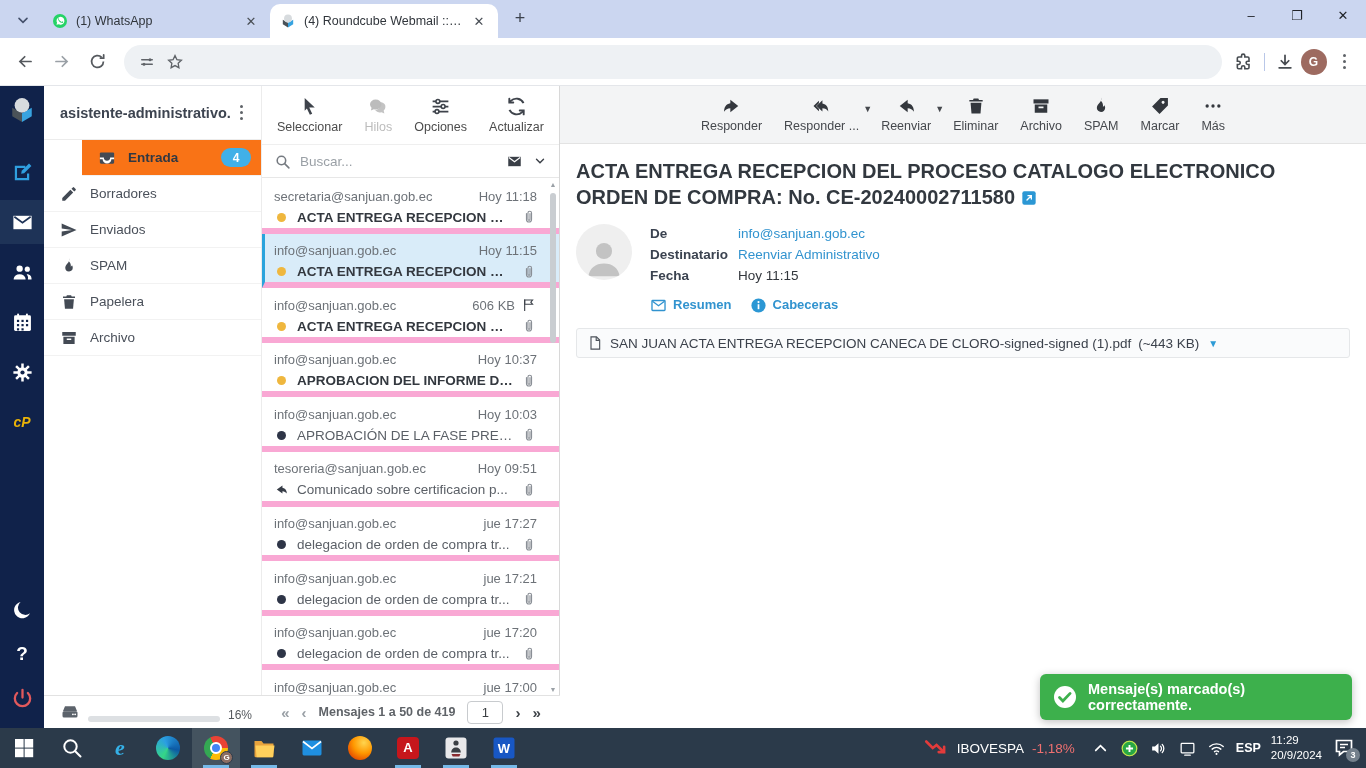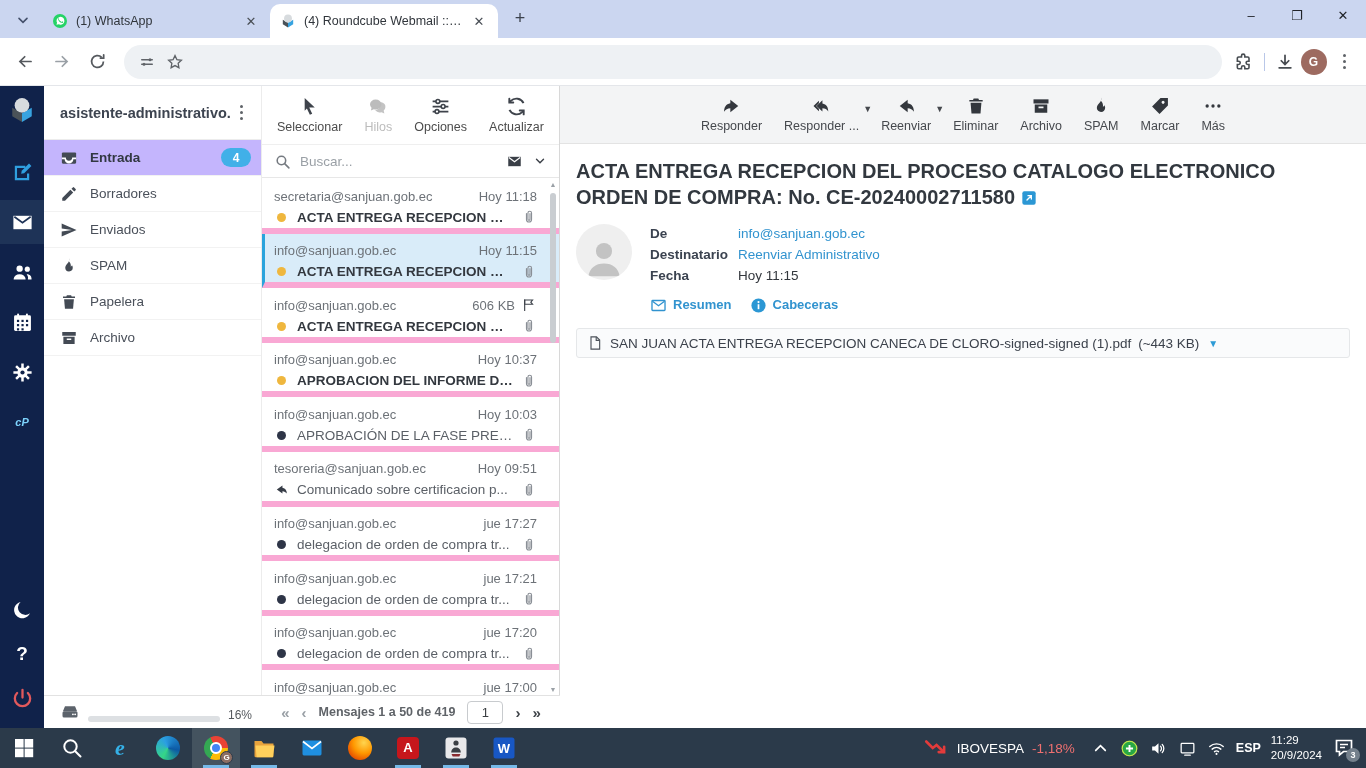--- a/index.html
+++ b/index.html
@@ -38,28 +38,28 @@
   #rail { position:absolute; top:0; left:0; width:44px; height:642px; background:#10224a; display:flex; flex-direction:column; align-items:center; }
   .rail-ic { width:44px; height:44px; display:flex; align-items:center; justify-content:center; color:#fff; }
   .rail-ic svg { width:23px; height:23px; }
   .rail-ic.logo { margin-top:2px; } .rail-ic.logo svg{ width:30px; height:30px; }
   .rail-ic.compose { color:#2f9fe0; margin-top:18px; }
   .rail-ic.mailactive { background:#1e3357; margin-top:6px; }
   .rail-ic.gap { margin-top:6px; }
   .rail-spacer { flex:1; }
   .rail-ic.help { font-size:19px; font-weight:700; color:#fff; }
   .rail-ic.power { color:#e2595c; margin-bottom:8px; }
-  .cp-logo { font-style:italic; font-weight:700; font-size:11px; color:#7dd3fc; }
+  .cp-logo { font-style:italic; font-weight:700; font-size:14px; color:#eab308; }
 
   
   #folderpane { position:absolute; top:0; left:44px; width:218px; height:609px; background:#fff; border-right:1px solid #ececec; }
   #accountbar { height:54px; display:flex; align-items:center; padding:0 8px 0 16px; border-bottom:1px solid #ececec; }
   #accountname { flex:1; font-size:14.5px; font-weight:700; color:#3d4450; white-space:nowrap; overflow:hidden; }
   .folder { height:36px; display:flex; align-items:center; gap:12px; padding:0 10px 0 16px; border-bottom:1px solid #f2f2f2; color:#494f58; }
-  .folder.active { background:#c4b5fd; }
+  .folder.active { background:#f97316;margin-left:38px; }
   .f-ic { width:18px; height:18px; flex:none; color:#434a54; } .f-ic svg{width:100%;height:100%;}
   .f-label { flex:1; font-size:13.5px; color:#4a505a; }
   .folder.active .f-label { font-weight:700; color:#323842; }
   .f-badge { min-width:30px; height:19px; border-radius:10px; background:#41b0e8; color:#fff; font-size:12px; font-weight:700; display:flex; align-items:center; justify-content:center; }
   .f-badge:empty { display:none; }
 
   
   #listpane { position:absolute; top:0; left:262px; width:298px; height:609px; background:#fff; border-right:1px solid #d8d8d8; }
   #listtoolbar { height:58px; display:flex; align-items:center; justify-content:space-around; padding:0 4px; }
   .ltb-btn { display:flex; flex-direction:column; align-items:center; gap:3px; position:relative; }
@@ -720,20 +720,29 @@
               <path d="M6 2.8h8.2L19 7.6v13.6H6z"></path>
               <path d="M13.8 3v5h5"></path>
             </svg></span>
         <span id="attachname">SAN JUAN ACTA ENTREGA RECEPCION CANECA DE CLORO-signed-signed (1).pdf</span>
         <span id="attachsize">(~443 KB)</span>
         <span class="attach-caret">▼</span>
       </div>
     </div>
   </div>
 
+  <div id="toast">
+    <span class="toast-ic">
+      <svg viewBox="0 0 24 24">
+          <circle cx="12" cy="12" r="11" fill="#fff"></circle>
+          <path d="M6.5 12.6l3.4 3.4 7.2-7.6" stroke="#3db04c" stroke-width="2.8" fill="none" stroke-linecap="round"></path>
+        </svg>
+    </span>
+    <span id="toasttext">Mensaje(s) marcado(s) correctamente.</span>
+  </div>
 
   <div id="taskbar">
     <span class="slot">
         <svg viewBox="0 0 24 24" fill="#fff">
           <rect x="3" y="3" width="8.6" height="8.6"></rect>
           <rect x="12.6" y="3" width="8.6" height="8.6"></rect>
           <rect x="3" y="12.6" width="8.6" height="8.6"></rect>
           <rect x="12.6" y="12.6" width="8.6" height="8.6"></rect>
         </svg>
       </span>

